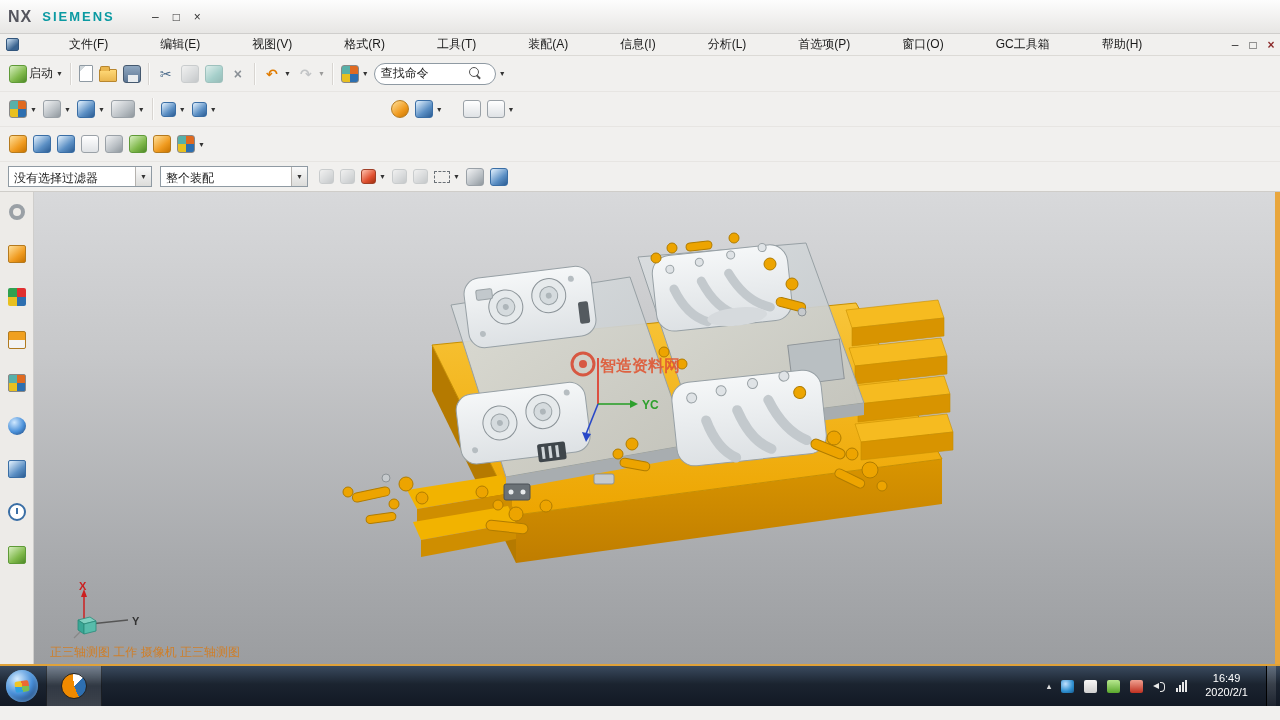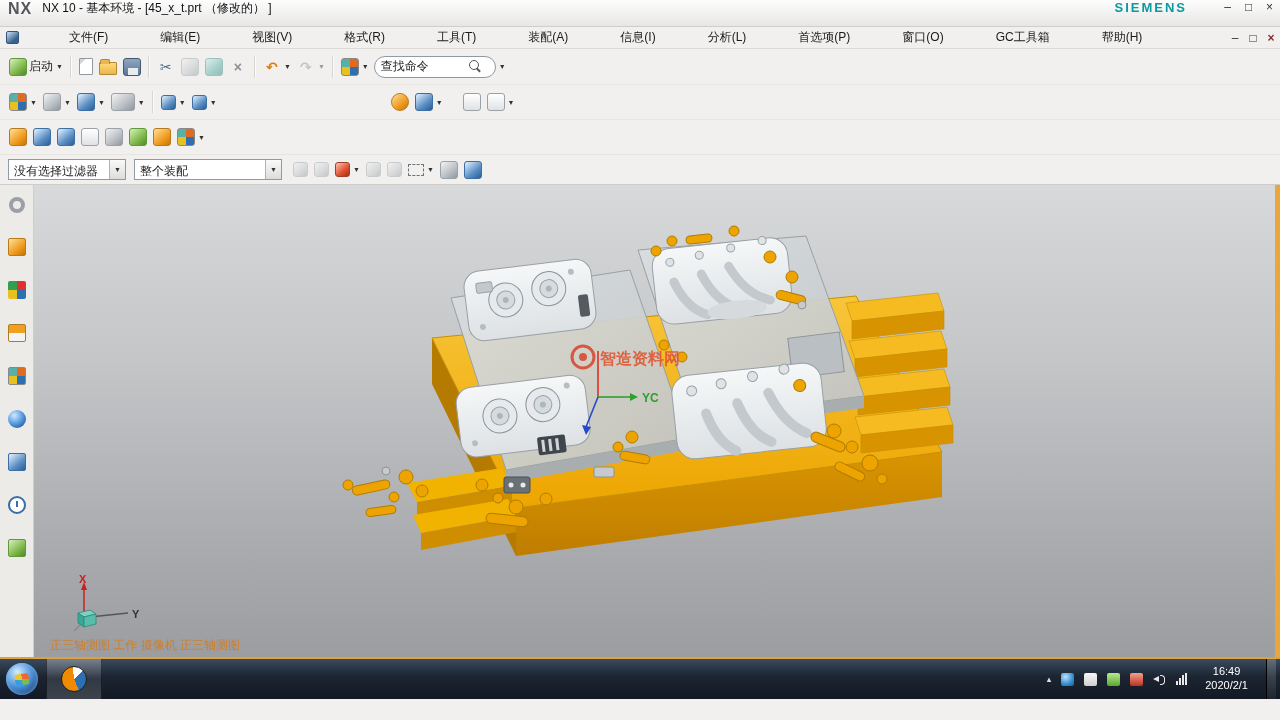--- a/index.html
+++ b/index.html
@@ -1,21 +1,21 @@
 <!DOCTYPE html>
 <html><head>
 <meta charset="utf-8">
 <style>
   * { box-sizing: border-box; margin: 0; padding: 0; }
   html,body { width:1280px; height:720px; overflow:hidden; }
   body { font-family:"Liberation Sans","DejaVu Sans",sans-serif; font-size:12px; color:#1a1a1a; background:#000; user-select:none; }
   #app { position:relative; width:1280px; height:720px; background:#f1f0ee; }
 
   
-  .titlebar { height:27px; background:linear-gradient(#fdfdfd,#e7e6e4); border-bottom:1px solid #cfcecc; display:flex; align-items:flex-start; }
+  .titlebar { height:34px; background:linear-gradient(#fdfdfd,#e7e6e4); border-bottom:1px solid #cfcecc; display:flex; align-items:center; }
   .nx-logo { font-weight:bold; font-size:16px; color:#55565e; padding:0 10px 0 8px; letter-spacing:1px; }
   .win-title { flex:1; font-size:12px; color:#111; }
   .brand { color:#0b9aa2; font-weight:bold; font-size:13px; letter-spacing:2px; margin-right:30px; }
   .winctl { display:flex; }
   .winctl span { width:21px; text-align:center; font-size:12px; color:#333; cursor:default; }
 
   
   .menubar { height:22px; background:#f1f0ee; border-bottom:1px solid #dcdad6; display:flex; align-items:center; padding-left:4px;gap:36px; }
   .appico { width:13px; height:13px; border-radius:2px; margin:0 6px 0 2px;
             background:linear-gradient(140deg,#cfe3f5,#39638f 70%); border:1px solid #31557c; }
@@ -49,21 +49,21 @@
   .dd { font-size:7px; color:#333; margin-left:1px; }
   .grayed { opacity:.45; }
   .search { display:flex; align-items:center; width:122px; height:22px; background:#fff; border:1px solid #8f9aa3; border-radius:11px; padding:0 6px; margin:9px 2px; }
   .search input { border:0; outline:0; width:88px; font-size:12px; font-family:inherit; background:transparent; color:#222; }
   .mag { width:13px; height:13px; position:relative; flex:none; }
   .mag::before { content:""; position:absolute; width:8px; height:8px; border:1.5px solid #555; border-radius:50%; left:0; top:0; }
   .mag::after { content:""; position:absolute; width:5px; height:1.5px; background:#555; transform:rotate(45deg); left:7px; top:9px; }
   .combo { display:flex; align-items:stretch; height:21px; background:#fff; border:1px solid #8f9aa3; margin-right:8px; }
   .combo .val { padding:3px 4px 0 5px; white-space:nowrap; overflow:hidden; flex:1; }
   .combo .cbtn { width:16px; background:linear-gradient(#fafafa,#dcdcda); border-left:1px solid #b5b2ae; display:flex; align-items:center; justify-content:center; font-size:7px; color:#333; }
-  .w135 { width:118px; } .w148 { width:148px; }
+  .w135 { width:144px; } .w148 { width:148px; }
   .dashrect { width:16px; height:12px; border:1.5px dashed #6a7076; background:transparent; border-radius:1px; }
 
   
   .main { display:flex; height:474px; border-bottom:2px solid #dfa23a; }
   .resourcebar { width:34px; background:#edebe8; border-right:1px solid #cfcecc; display:flex; flex-direction:column; align-items:center; padding-top:12px; gap:25px; }
   .ri { width:18px; height:18px; flex:none; border-radius:2px; }
   .ri-gear { width:16px; height:16px; border:4px solid #9aa0a6; border-radius:50%; background:#edebe8; }
   .ri-pin  { background:conic-gradient(#e03030 0 25%,#2d6fb0 0 50%,#e8c020 0 75%,#30a050 0); }
   .ri-split{ background:linear-gradient(#f0a020 50%,#f3f3f3 50%); border:1px solid #b07a20; }
   .ri-web  { border-radius:50%; background:radial-gradient(circle at 35% 30%,#cfe8ff,#4a90d9 55%,#1c3e6e); }
@@ -107,21 +107,20 @@
   .showdesk { width:10px; height:40px; border-left:1px solid #000; background:linear-gradient(rgba(255,255,255,.2),rgba(255,255,255,.05)); }
   .chev { font-size:9px; color:#ddd; }
 </style>
 </head>
 <body>
 
 <div id="app">
 
   <div class="titlebar">
     <span class="nx-logo">NX</span>
-    <span class="win-title">NX 10 - 基本环境 - [45_x_t.prt （修改的） ]</span>
     <span class="brand">SIEMENS</span>
     <span class="winctl">
       <span>–</span>
       <span>□</span>
       <span>×</span>
     </span>
   </div>
 
   <div class="menubar">
     <span class="appico"></span>

